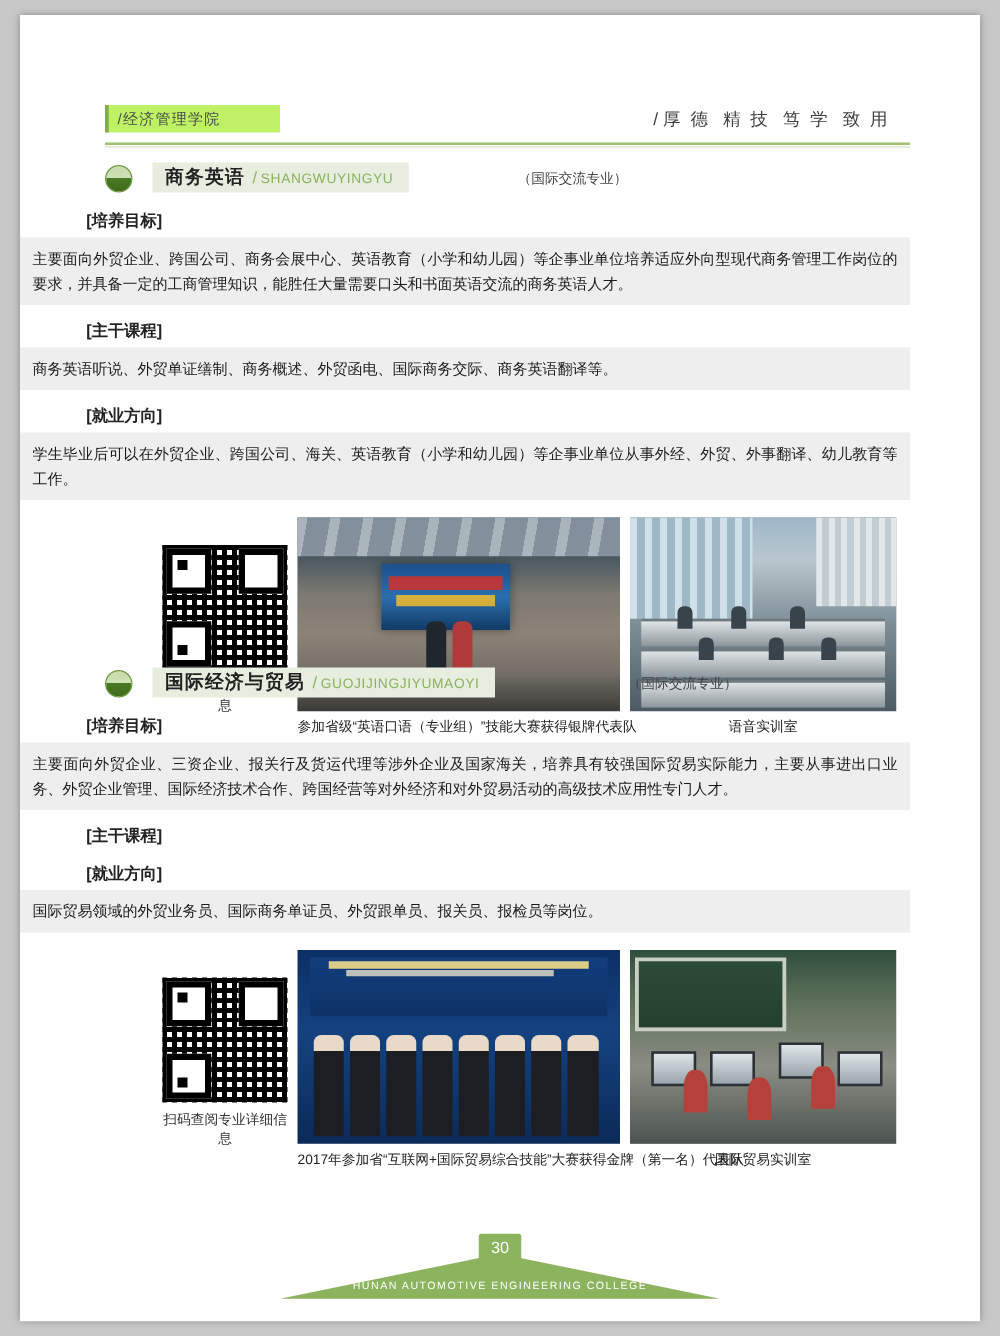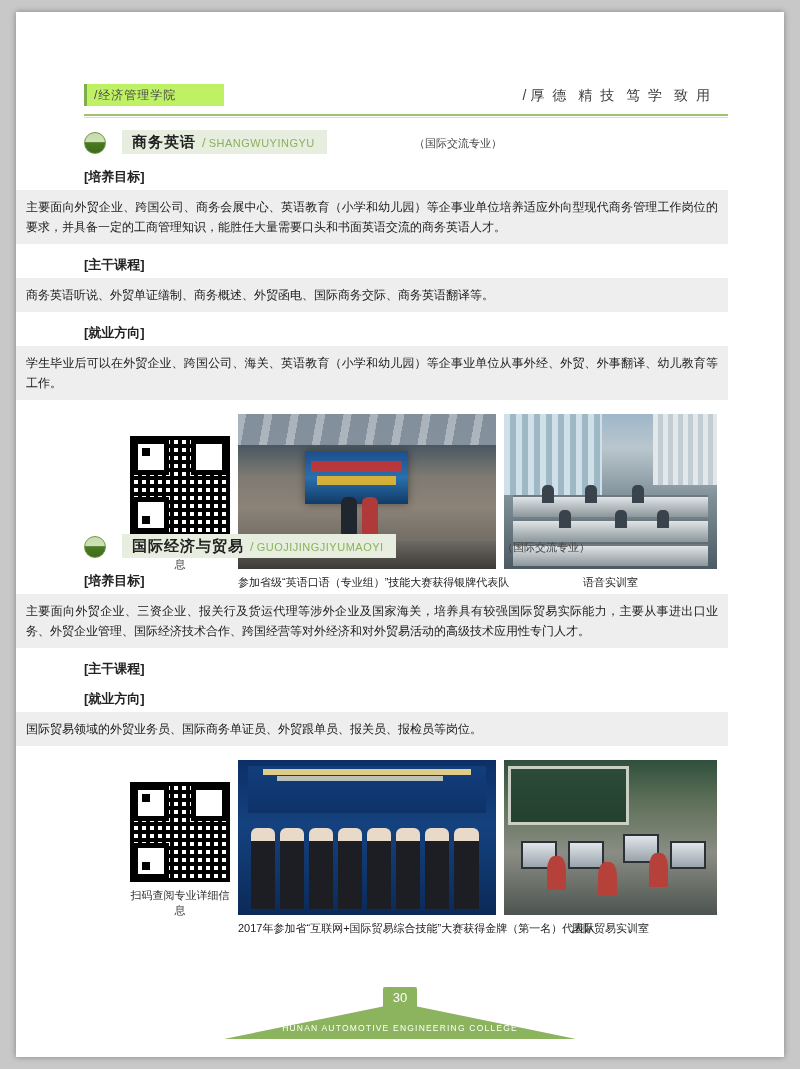--- a/index.html
+++ b/index.html
@@ -117,21 +117,21 @@
   .title-note {
     position: absolute;
     top: 2px;
     font-size: 11px;
     color: #444;
     line-height: 22px;
     white-space: nowrap;
   }
 
   .block-label {
-    margin-left: 68px;
+    margin-left: 53px;
     font-size: 13px;
     color: #222;
     font-weight: bold;
     margin-top: 12px;
     margin-bottom: 4px;
   }
   .block-body {
     margin-right: 56px;
     background: #eeeeee;
     font-size: 12px;

